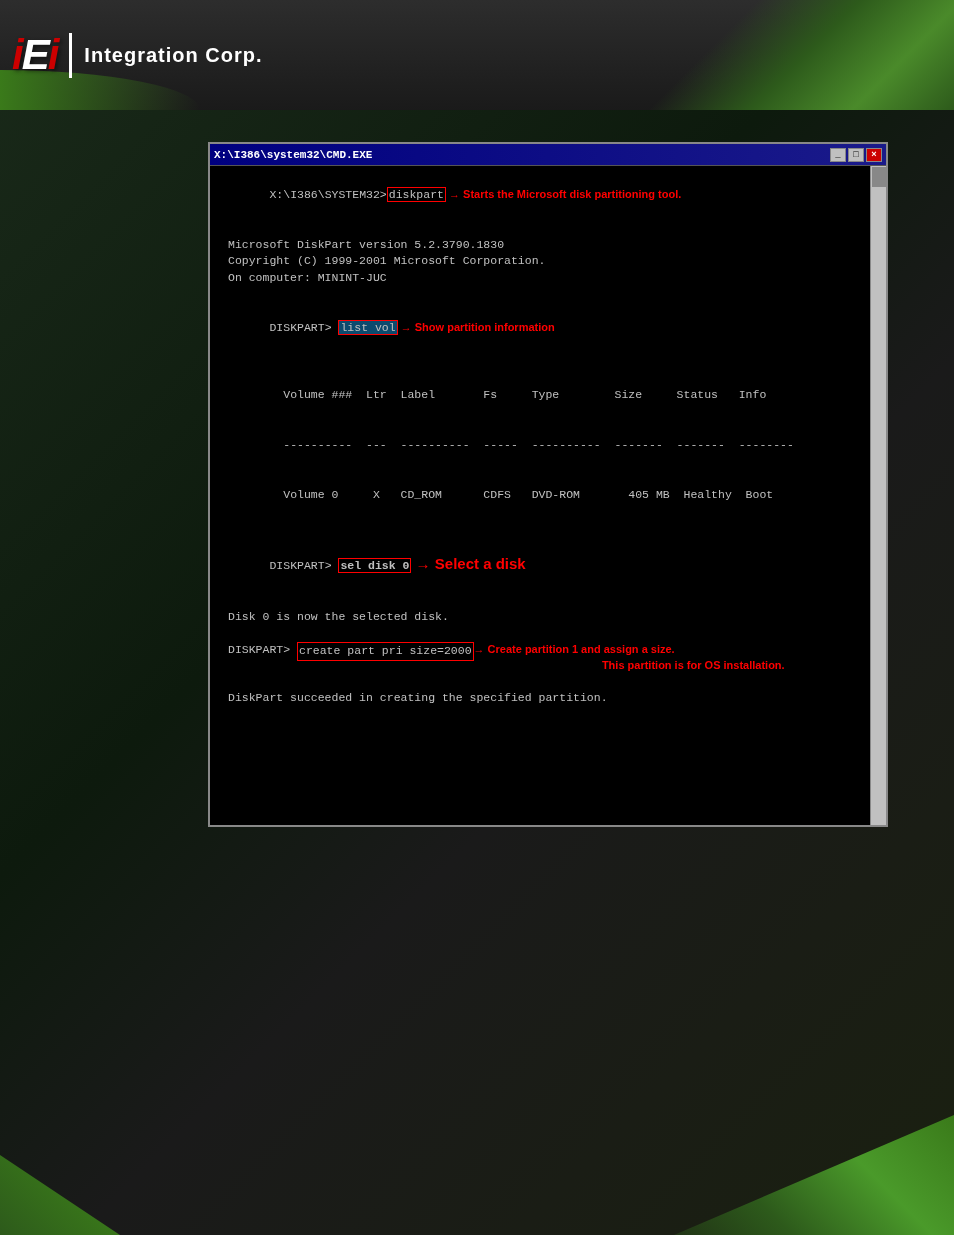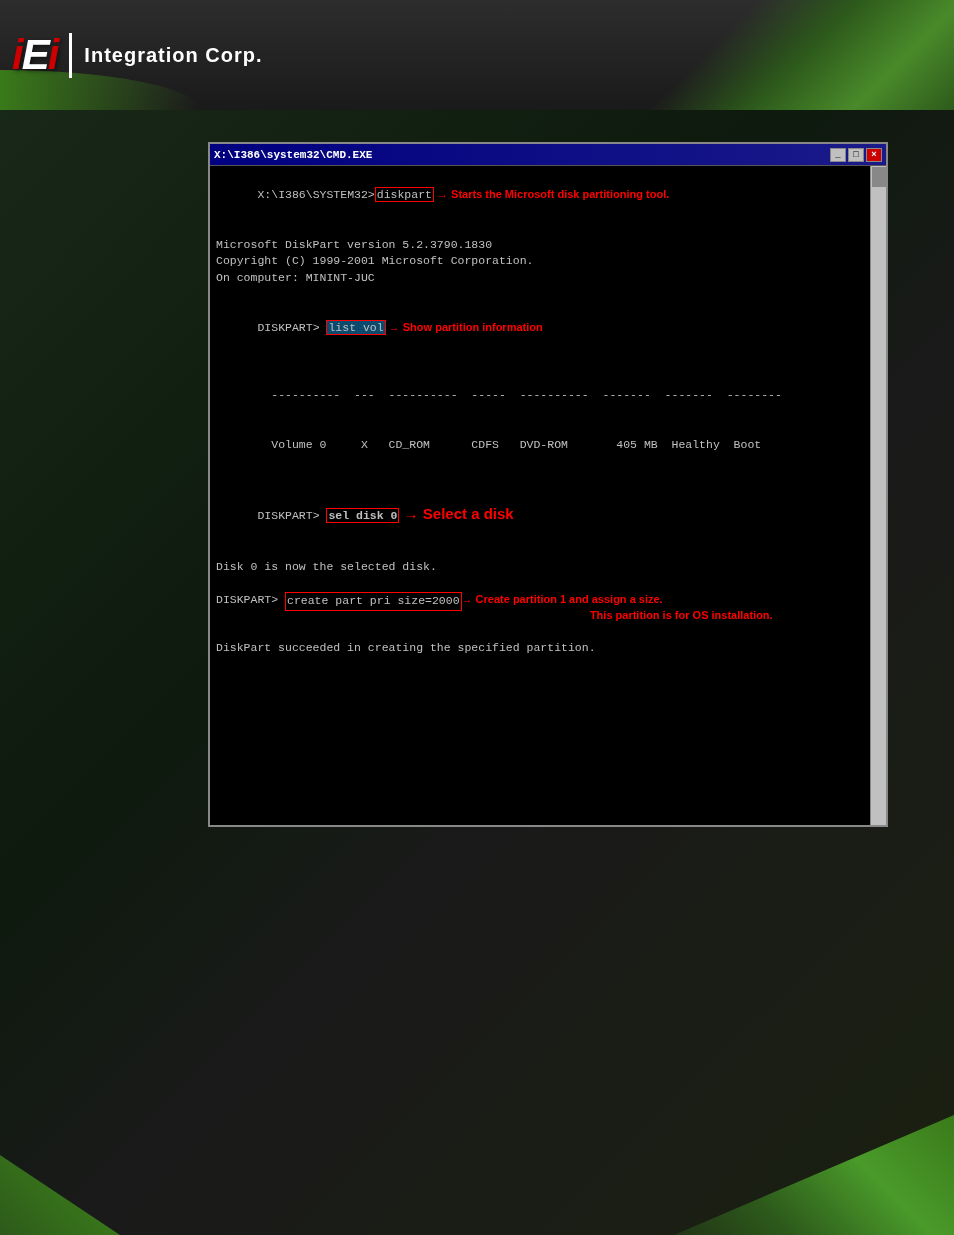--- a/index.html
+++ b/index.html
@@ -150,21 +150,21 @@
       justify-content: center;
       color: #000;
       cursor: pointer;
     }
 
     .cmd-body {
       background: #000000;
       color: #c0c0c0;
       font-size: 11.5px;
       font-family: 'Courier New', Courier, monospace;
-      padding: 4px 6px;
+      padding: 4px 18px;
       height: calc(100% - 22px);
       overflow: hidden;
       position: relative;
     }
 
     .cmd-line {
       line-height: 1.45;
       white-space: pre;
     }
 
@@ -242,20 +242,23 @@
 
     <div class="cmd-line">&nbsp;</div>
 
     <div class="cmd-line">
       <span style="color:#c0c0c0;">DISKPART&gt; </span><span class="cmd-highlight" style="color:#c0c0c0;background:#0c4a6e;">list vol</span><span style="color:#ff0000;font-family:Arial,sans-serif;font-size:11px;font-weight:bold;"> → Show partition information</span>
     </div>
 
     <div class="cmd-line">&nbsp;</div>
 
     <div class="cmd-line">
+      <span style="color:#c0c0c0;">  Volume ###  Ltr  Label       Fs     Type        Size     Status   Info</span>
+    </div>
+    <div class="cmd-line">
       <span style="color:#c0c0c0;">  ----------  ---  ----------  -----  ----------  -------  -------  --------</span>
     </div>
     <div class="cmd-line">
       <span style="color:#c0c0c0;">  Volume 0     X   CD_ROM      CDFS   DVD-ROM       405 MB  Healthy  Boot</span>
     </div>
 
     <div class="cmd-line">&nbsp;</div>
 
     <div class="cmd-line">
       <span style="color:#c0c0c0;">DISKPART&gt; </span><span class="cmd-highlight" style="color:#c0c0c0;background:#000;font-weight:bold;">sel disk 0</span><span style="color:#ff0000;font-family:Arial,sans-serif;font-size:15px;font-weight:bold;"> → Select a disk</span>

